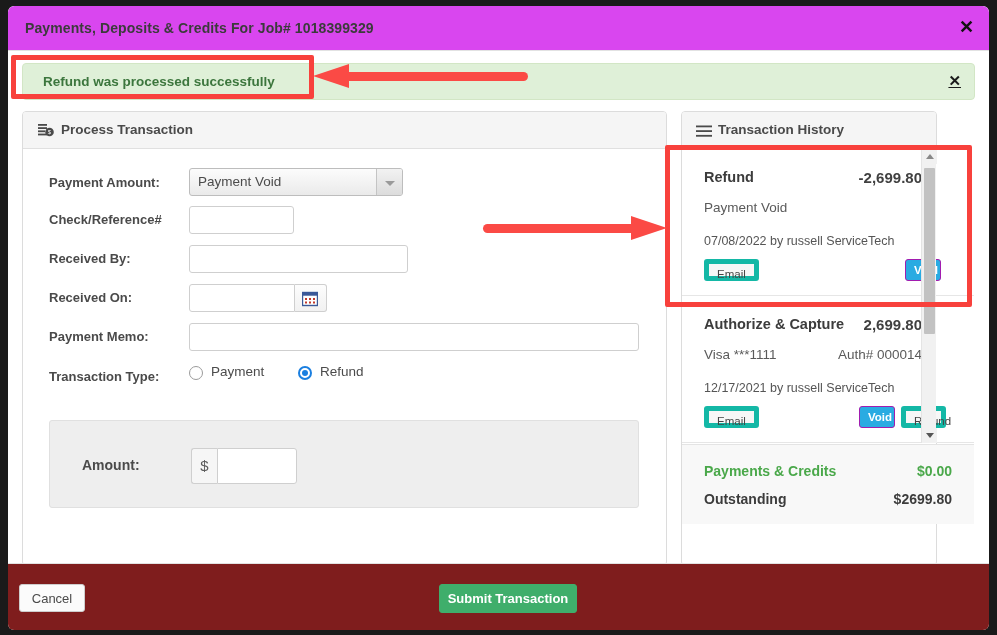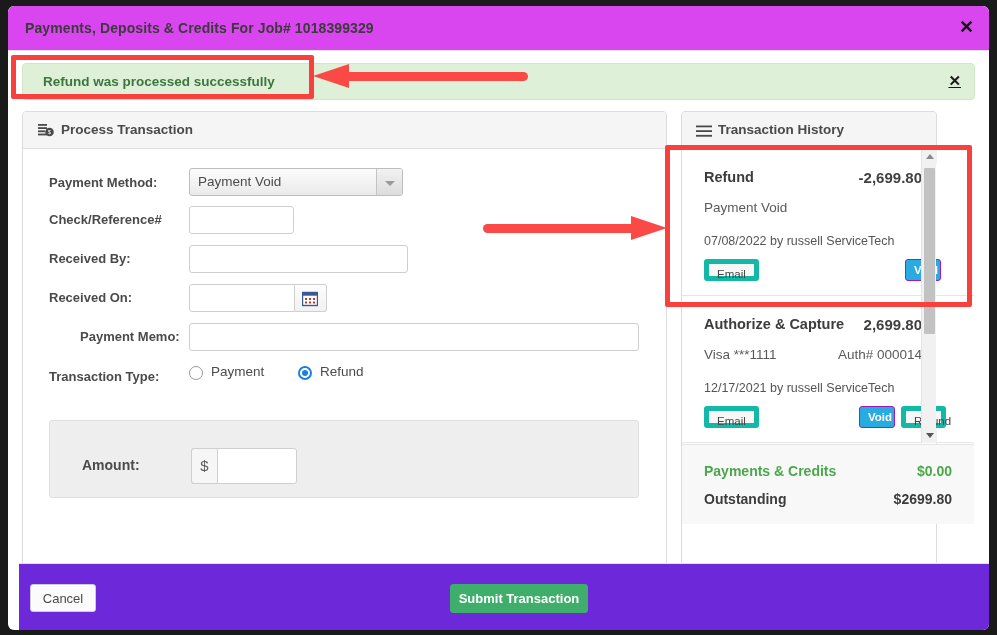--- a/index.html
+++ b/index.html
@@ -51,23 +51,22 @@
   .modal-body {
     position: absolute;
     left: 0; top: 45px; right: 0; bottom: 67px;
     background: #fff;
   }
 
   .modal-footer {
     position: absolute;
     left: 0; right: 0; bottom: 0;
     height: 67px;
-    background: #6d28d9;
+    background: #7f1d1d;
     border-top: 1px solid #e2e2e2;
-    margin-left: 11px;
   }
 
   
   .alert {
     position: absolute;
     left: 14px; top: 12px;
     width: 953px; height: 37px;
     background: #dff0d8;
     border: 1px solid #d2e6c5;
     border-radius: 4px;
@@ -221,21 +220,21 @@
   }
   .radio-label {
     position: absolute;
     font-size: 13.5px;
     color: #4b4b4b;
   }
 
   .amount-box {
     position: absolute;
     left: 26px; top: 308px;
-    width: 590px; height: 78px;
+    width: 590px; height: 88px;
     background: #eeeeee;
     border: 1px solid #e0e0e0;
     border-radius: 3px;
     padding-left: 12px;
   }
   .amount-label {
     position: absolute;
     left: 32px; top: 36px;
     font-size: 14px;
     font-weight: bold;
@@ -426,21 +425,21 @@
             <rect x="1" y="9.4" width="7" height="1.8" fill="#4a4a4a"></rect>
             <rect x="1" y="12.6" width="9" height="1.8" fill="#4a4a4a"></rect>
             <circle cx="12.5" cy="11" r="4.3" fill="#4a4a4a"></circle>
             <text x="12.5" y="13.3" font-size="6" fill="#f5f5f5" text-anchor="middle" font-family="Liberation Sans">$</text>
           </svg>
         </span>
         <div class="panel-head-title" style="left:38px;">Process Transaction</div>
       </div>
 
       <div class="form-row" style="top:50px;">
-        <div class="flabel" style="top:13px;">Payment Method:</div>
+        <div class="flabel" style="top:13px;">Payment Amount:</div>
         <div class="sel-wrap">
           <span class="sel-text">Payment Void</span>
           <span class="sel-btn">
               <i class="sel-caret"></i>
             </span>
         </div>
       </div>
 
       <div class="form-row" style="top:89px;">
         <div class="flabel" style="top:11px;">Check/Reference#</div>
@@ -463,21 +462,21 @@
             <rect x="7" y="7" width="2" height="2" fill="#c0392b"></rect>
             <rect x="11" y="7" width="2" height="2" fill="#c0392b"></rect>
             <rect x="3" y="10.5" width="2" height="2" fill="#c0392b"></rect>
             <rect x="7" y="10.5" width="2" height="2" fill="#c0392b"></rect>
             <rect x="11" y="10.5" width="2" height="2" fill="#c0392b"></rect>
           </svg>
         </span>
       </div>
 
       <div class="form-row" style="top:206px;">
-        <div class="flabel" style="top:11px;margin-left:31px;">Payment Memo:</div>
+        <div class="flabel" style="top:11px;">Payment Memo:</div>
         <input class="inp" style="left: 166px; top: 5px; width: 450px; height: 28px;" value="">
       </div>
 
       <div class="form-row" style="top:246px;">
         <div class="flabel" style="top:11px;">Transaction Type:</div>
         <div class="radio-wrap" style="left:166px; top:8px;">
           <span class="radio-outer"></span>
           <span class="radio-label" style="left:22px; top:-2px;">Payment</span>
         </div>
         <div class="radio-wrap" style="left:275px; top:8px;">

